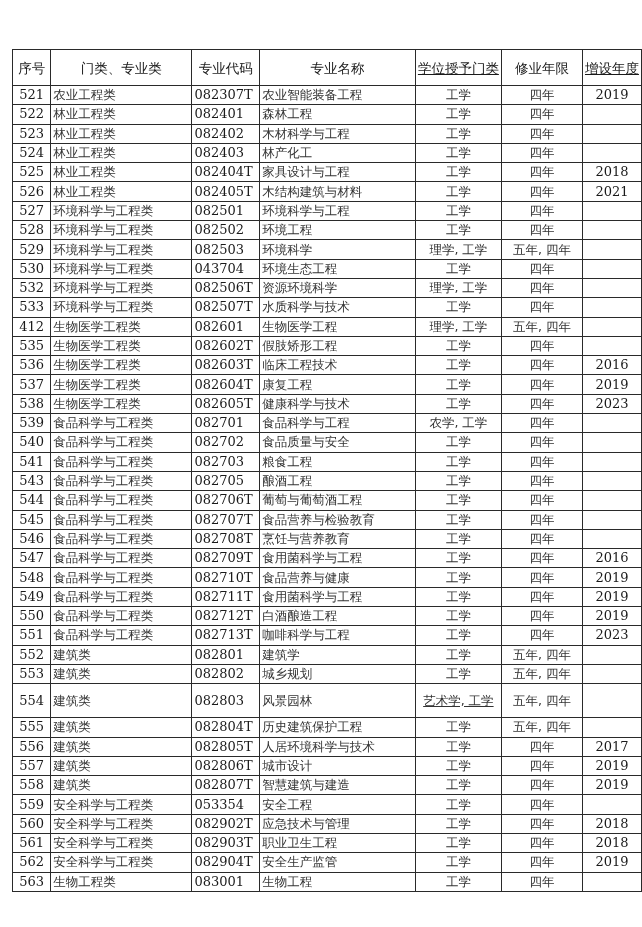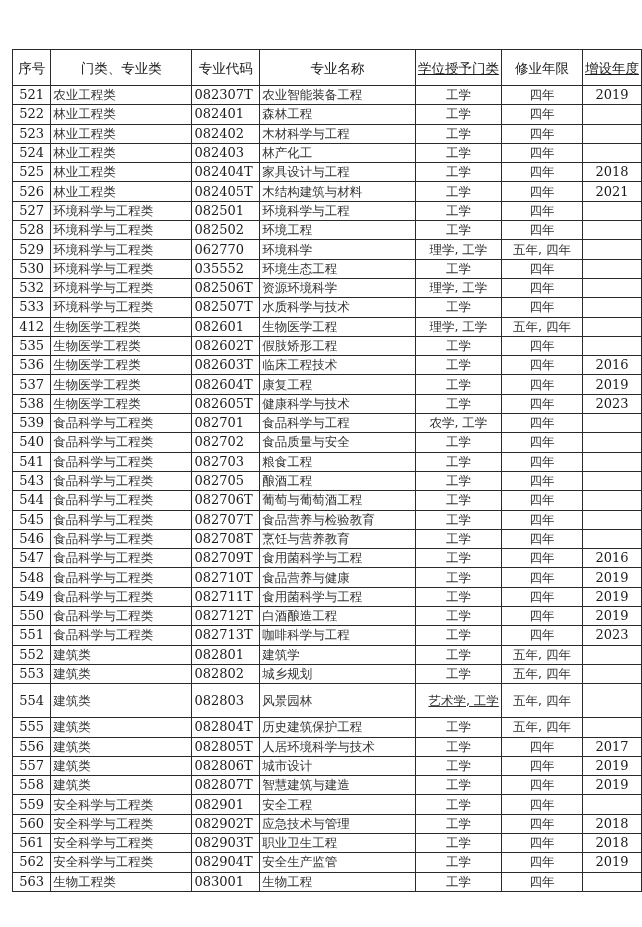--- a/index.html
+++ b/index.html
@@ -25,21 +25,21 @@
     font-weight: normal; font-size: 13.5px;
     height: 35px; line-height: 16px;
     text-align: center;
   }
   th.wrap, td.wrap { white-space: normal; text-decoration: underline; }
   td.c { text-align: center; }
   td.l { text-align: left; }
   td.cat, td.name { font-family: "DejaVu Sans", "Liberation Sans", sans-serif; font-size: 12.5px; color: #333; }
   td.deg, td.dur { font-family: "DejaVu Sans", "Liberation Sans", sans-serif; font-size: 12.5px; color: #333; }
   tr.tall td { height: 33px; }
-  td.deg.wrap { line-height: 14px; text-align: right; }
+  td.deg.wrap { line-height: 14px; }
 </style>
 </head>
 <body>
 
 <table class="majors">
   <colgroup>
     <col style="width:40px">
     <col style="width:151px">
     <col style="width:69px">
     <col style="width:166px">
@@ -127,30 +127,30 @@
         <td class="l cat">环境科学与工程类</td>
         <td class="l code">082502</td>
         <td class="l name">环境工程</td>
         <td class="c deg">工学</td>
         <td class="c dur">四年</td>
         <td class="c year"></td>
       </tr>
       <tr>
         <td class="c seq">529</td>
         <td class="l cat">环境科学与工程类</td>
-        <td class="l code">062770</td>
+        <td class="l code">082503</td>
         <td class="l name">环境科学</td>
         <td class="c deg">理学, 工学</td>
         <td class="c dur">五年, 四年</td>
         <td class="c year"></td>
       </tr>
       <tr>
         <td class="c seq">530</td>
         <td class="l cat">环境科学与工程类</td>
-        <td class="l code">035552</td>
+        <td class="l code">043704</td>
         <td class="l name">环境生态工程</td>
         <td class="c deg">工学</td>
         <td class="c dur">四年</td>
         <td class="c year"></td>
       </tr>
       <tr>
         <td class="c seq">532</td>
         <td class="l cat">环境科学与工程类</td>
         <td class="l code">082506T</td>
         <td class="l name">资源环境科学</td>
@@ -379,21 +379,21 @@
         <td class="l cat">建筑类</td>
         <td class="l code">082807T</td>
         <td class="l name">智慧建筑与建造</td>
         <td class="c deg">工学</td>
         <td class="c dur">四年</td>
         <td class="c year">2019</td>
       </tr>
       <tr>
         <td class="c seq">559</td>
         <td class="l cat">安全科学与工程类</td>
-        <td class="l code">082901</td>
+        <td class="l code">053354</td>
         <td class="l name">安全工程</td>
         <td class="c deg">工学</td>
         <td class="c dur">四年</td>
         <td class="c year"></td>
       </tr>
       <tr>
         <td class="c seq">560</td>
         <td class="l cat">安全科学与工程类</td>
         <td class="l code">082902T</td>
         <td class="l name">应急技术与管理</td>

